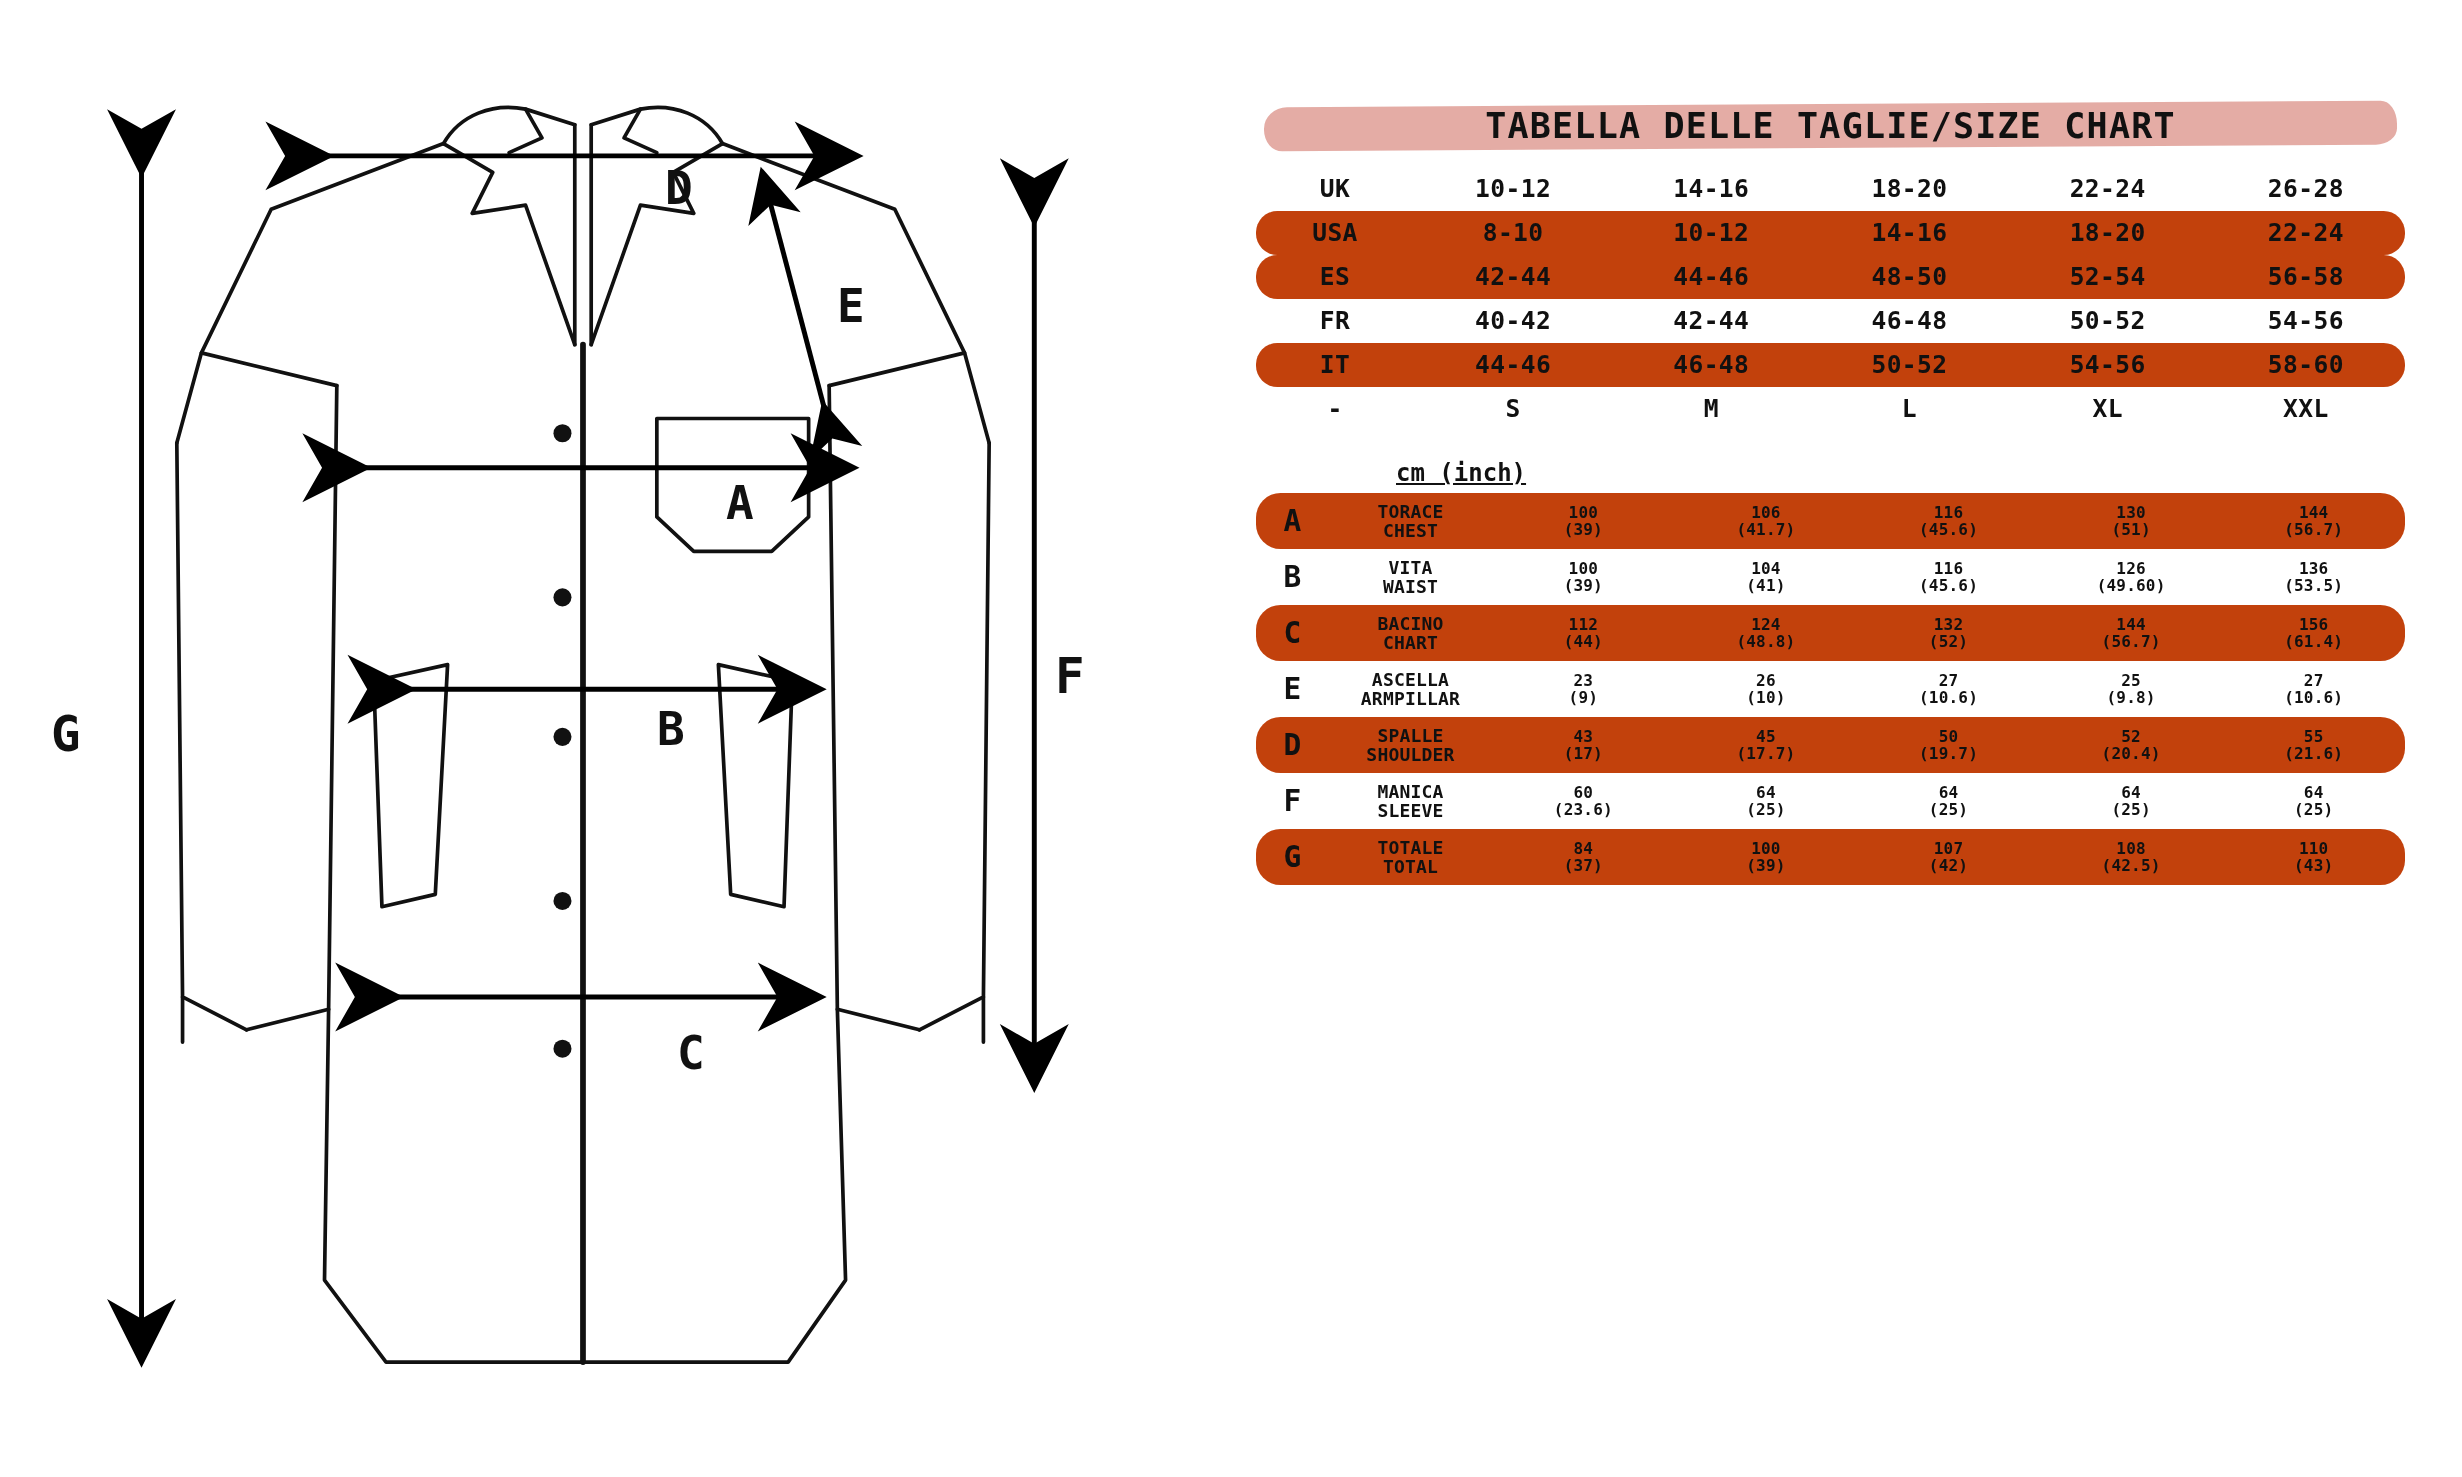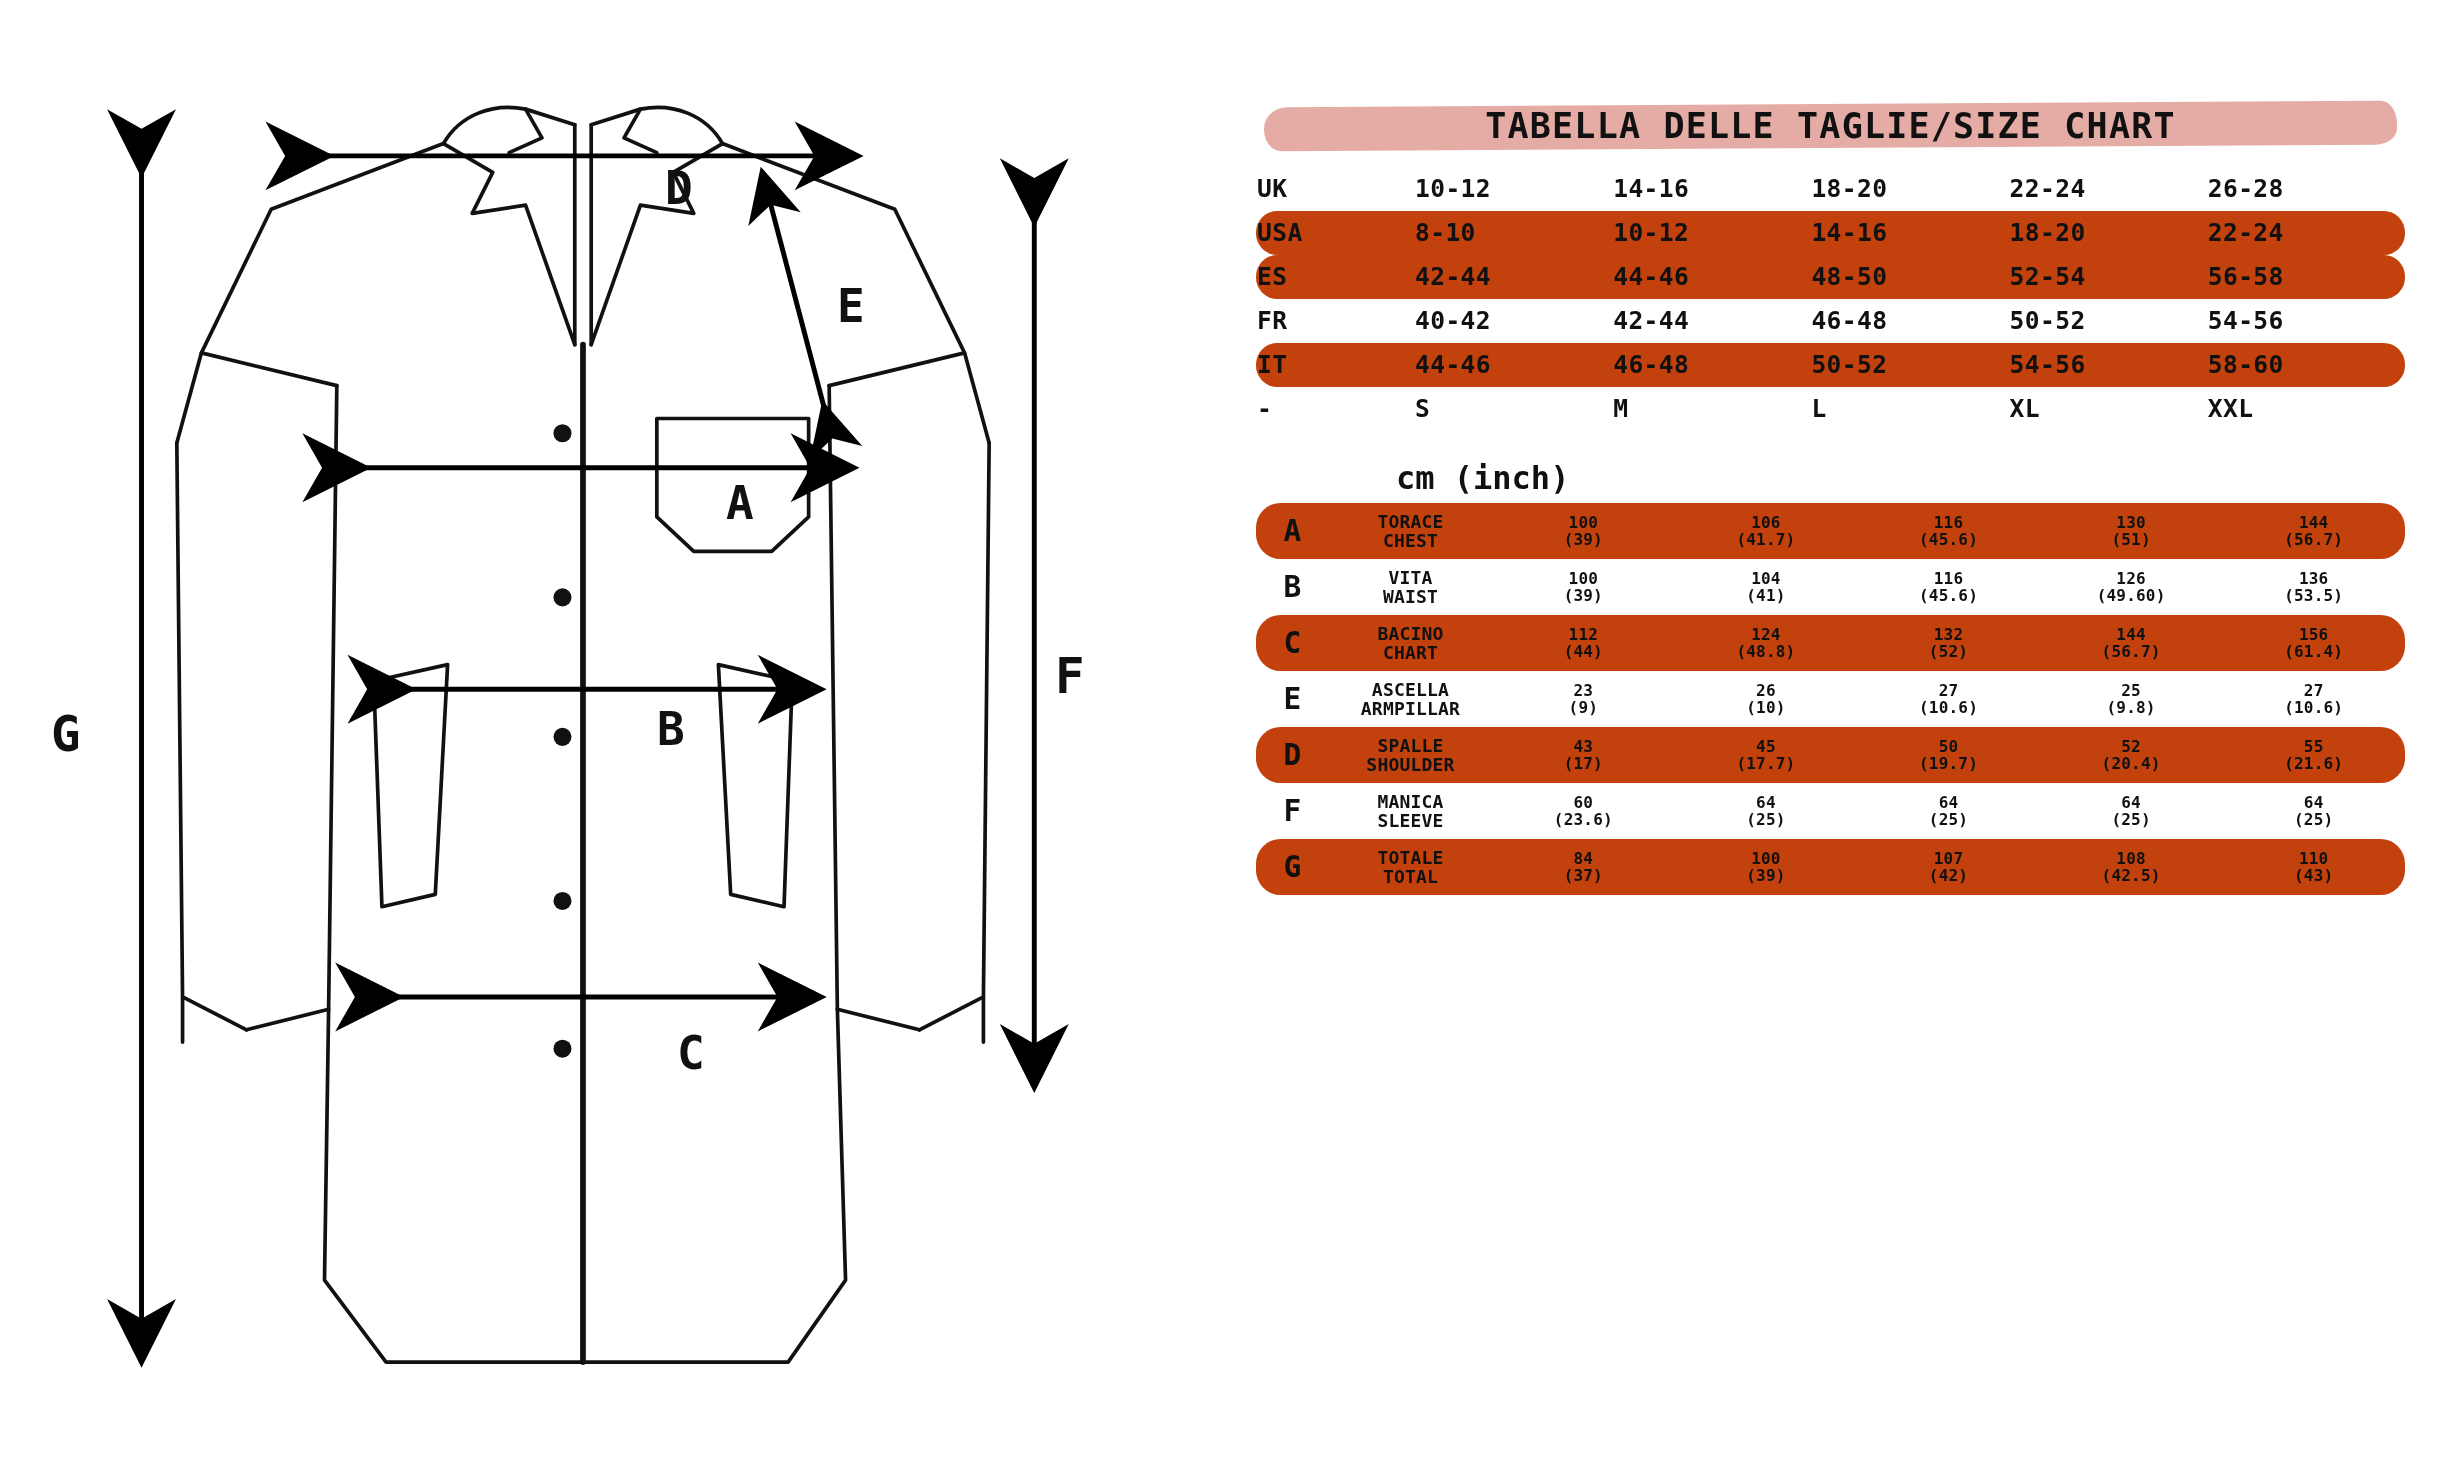--- a/index.html
+++ b/index.html
@@ -80,20 +80,21 @@
     width: 1149px;
   }
 
   table.sizes, table.meas {
     border-collapse: collapse;
     width: 1149px;
     margin-left: 49px;
     table-layout: fixed;
   }
   table.sizes td {
+    text-align: center;
     font-size: 24.6px;
     font-weight: 700;
     color: #111;
     height: 42px;
     position: relative;
     letter-spacing: 0.4px;
   }
   table.sizes td.rowlabel {
     width: 156px;
   }
@@ -106,25 +107,26 @@
   tr.hl td:first-child {
     border-radius: 21.3px 0 0 21.3px;
   }
   tr.hl td:last-child {
     border-radius: 0 21.3px 21.3px 0;
   }
 
   .cm-note {
     margin: 28px 0 6.6px 49px;
     width: 1149px;
-    font-size: 32px;
+    font-size: 24px;
     font-weight: 700;
     color: #111;
     padding-left: 140px;
     box-sizing: border-box;
+    text-decoration: underline;
   }
 
   table.meas {
     margin-top: 3.3px;
   }
   table.meas td {
     text-align: center;
     font-size: 16px;
     font-weight: 700;
     color: #111;

